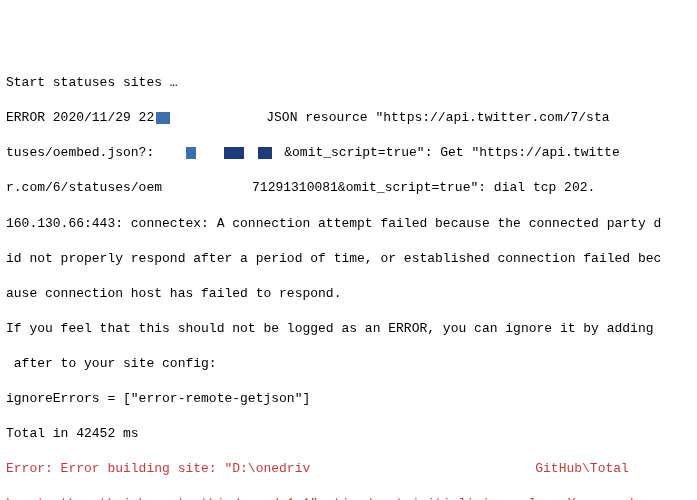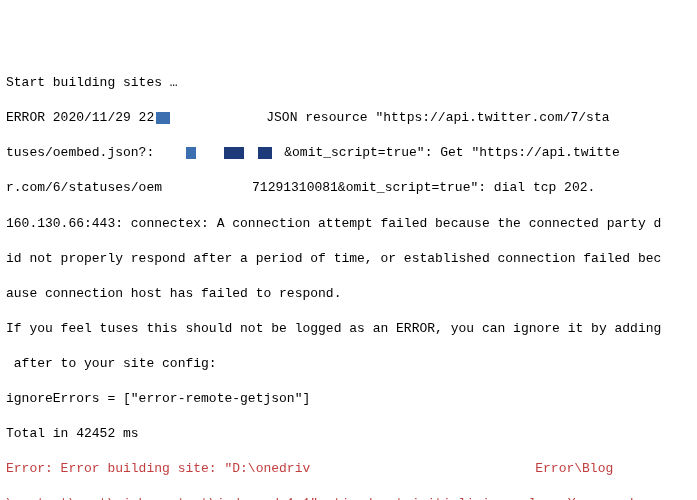--- a/index.html
+++ b/index.html
@@ -42,32 +42,32 @@
     }
     .redact-navy {
       background: #1d3a7a;
     }
   </style>
 </head>
 <body>
 
 
 
-<span class="line normal">Start building sites …</span>
+<span class="line normal">Start statuses sites …</span>
 <span class="line normal"><span>ERROR 2020/11/29 22</span><span class="redact redact-blue" style="width:14px"></span><span class="redact redact-white" style="width:30px"></span><span style="display:inline-block;width:60px"></span><span>JSON resource "https://api.twitter.com/7/sta</span></span>
 <span class="line normal"><span>tuses/oembed.json?:</span><span style="display:inline-block;width:30px"></span><span class="redact redact-blue" style="width:10px"></span><span class="redact redact-white" style="width:20px"></span><span class="redact redact-navy" style="width:20px"></span><span class="redact redact-white" style="width:6px"></span><span class="redact redact-navy" style="width:14px"></span><span style="display:inline-block;width:10px"></span><span>&amp;omit_script=true": Get "https://api.twitte</span></span>
 <span class="line normal"><span>r.com/6/statuses/oem</span><span style="display:inline-block;width:90px"></span><span>71291310081&amp;omit_script=true": dial tcp 202.</span></span>
 <span class="line normal">160.130.66:443: connectex: A connection attempt failed because the connected party d</span>
 <span class="line normal">id not properly respond after a period of time, or established connection failed bec</span>
 <span class="line normal">ause connection host has failed to respond.</span>
-<span class="line normal">If you feel tuses this should not be logged as an ERROR, you can ignore it by adding</span>
+<span class="line normal">If you feel that this should not be logged as an ERROR, you can ignore it by adding</span>
 <span class="line normal"> after to your site config:</span>
 <span class="line normal">ignoreErrors = ["error-remote-getjson"]</span>
 <span class="line normal">Total in 42452 ms</span>
-<span class="line error"><span>Error: Error building site: "D:\onedriv</span><span style="display:inline-block;width:225px"></span><span>Error\Blog</span></span>
+<span class="line error"><span>Error: Error building site: "D:\onedriv</span><span style="display:inline-block;width:225px"></span><span>GitHub\Total</span></span>
 <span class="line error">\content\post\rich-content\index.md:1:1": timed out initializing value. You may have</span>
 
 
 
 
 
 
 
 
 

